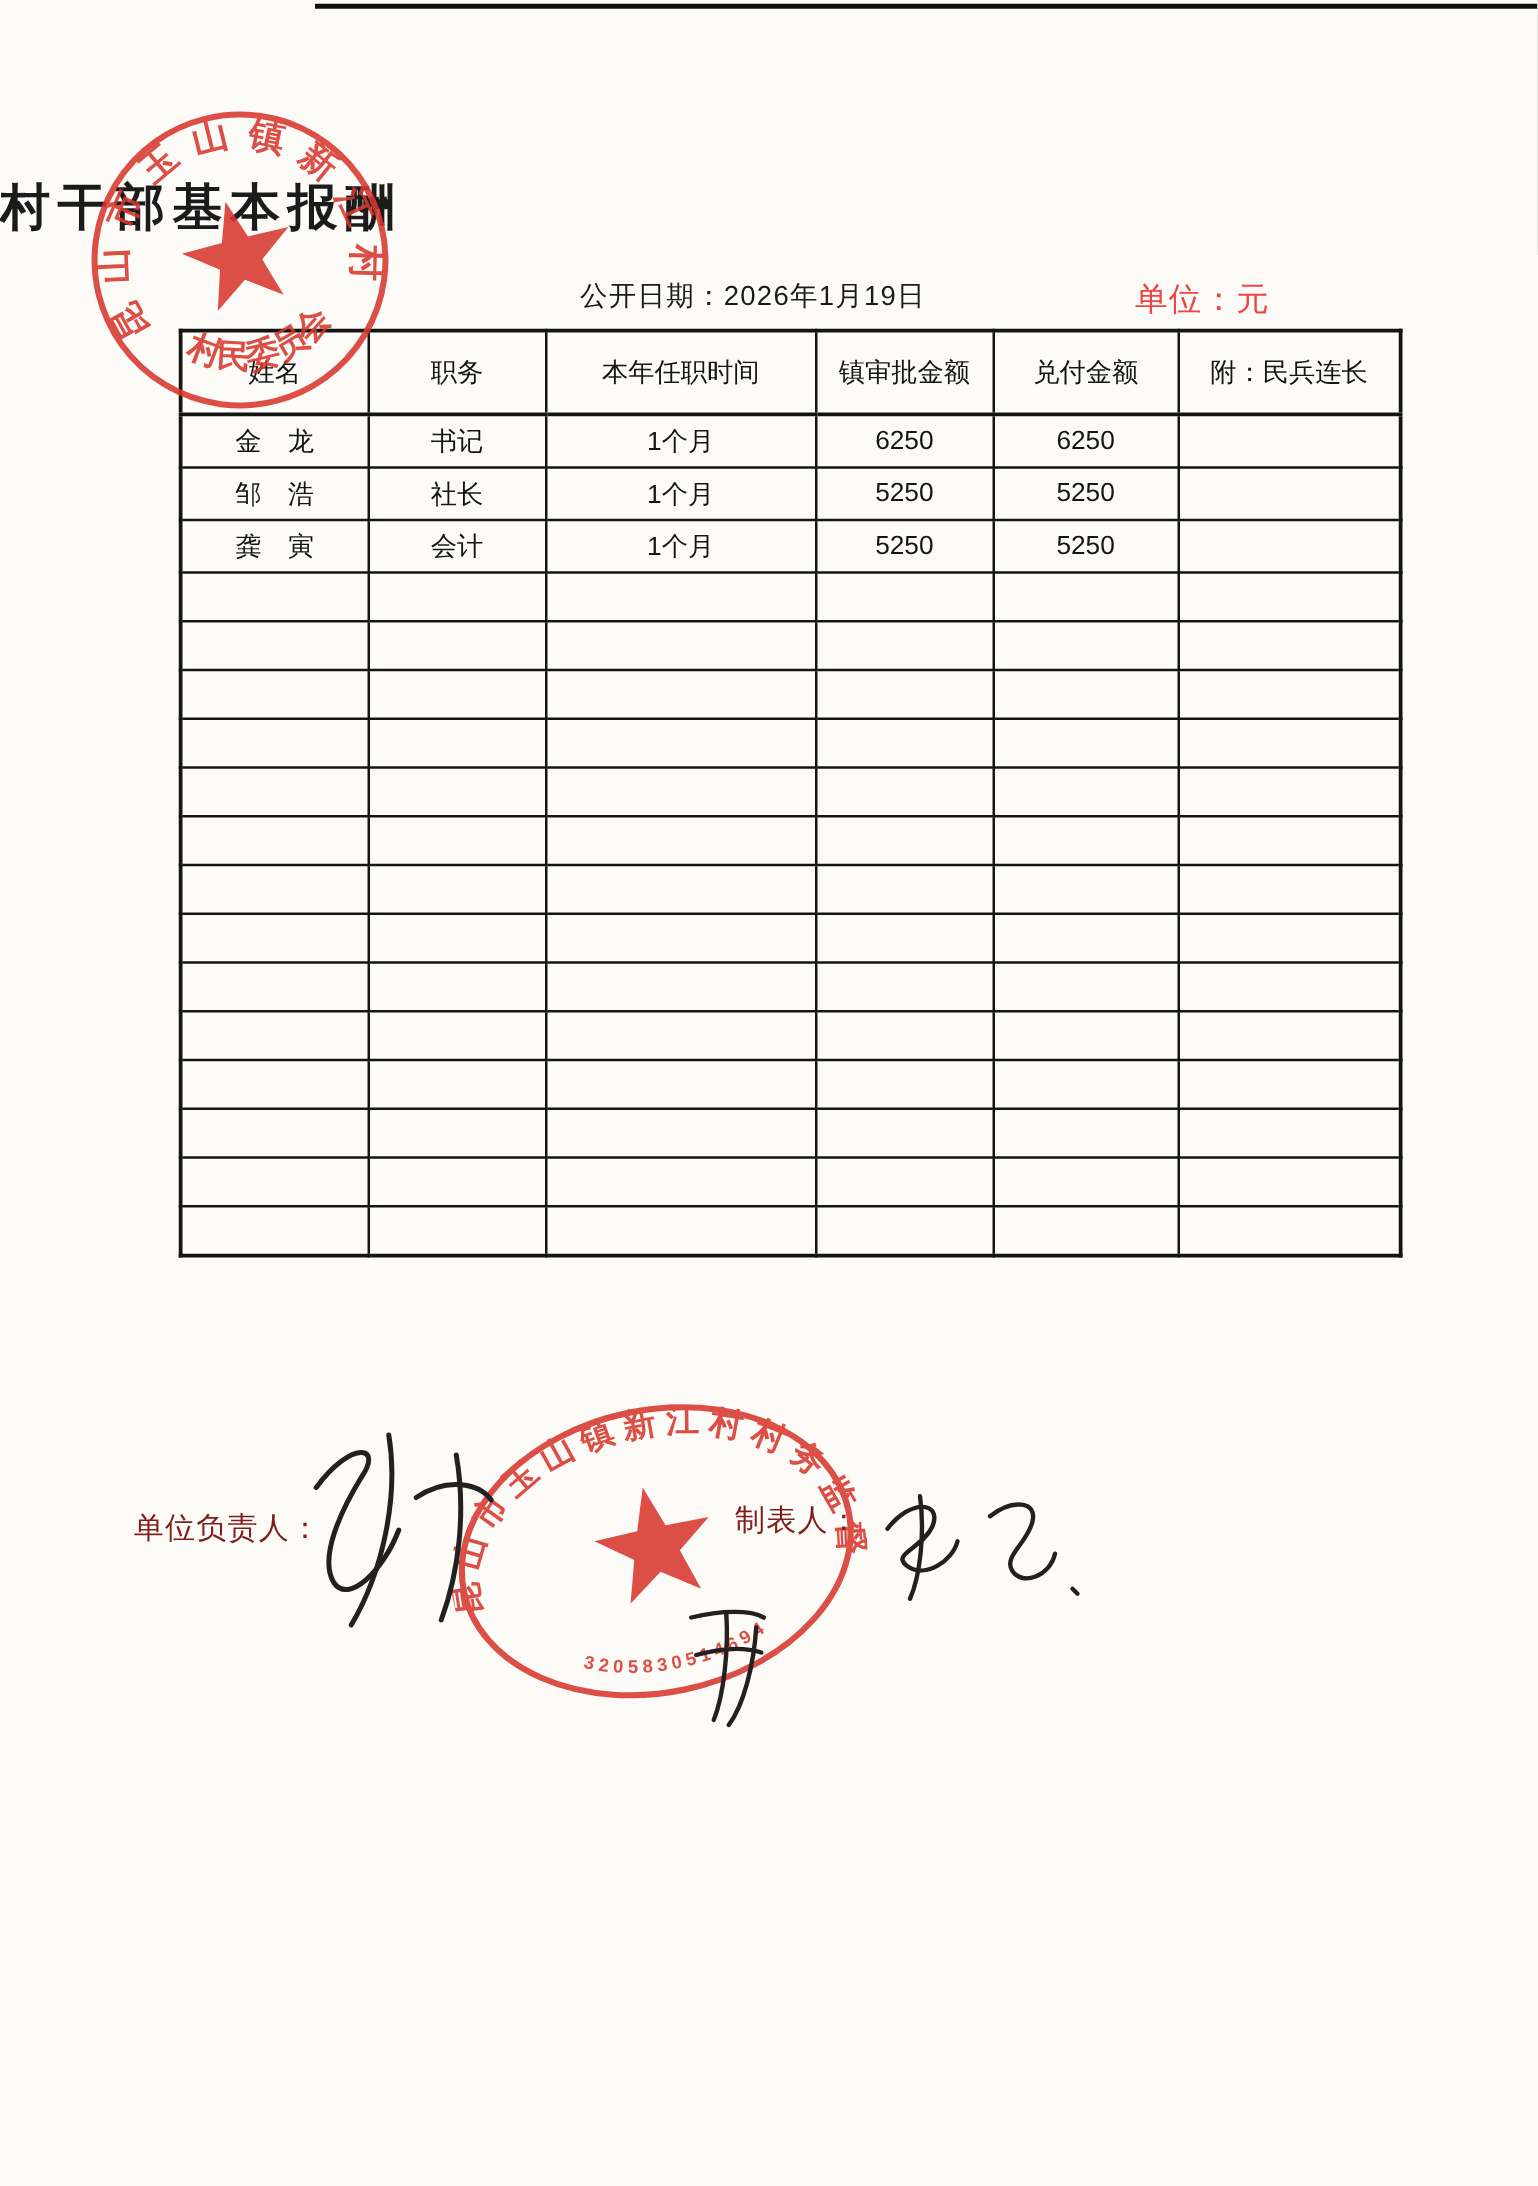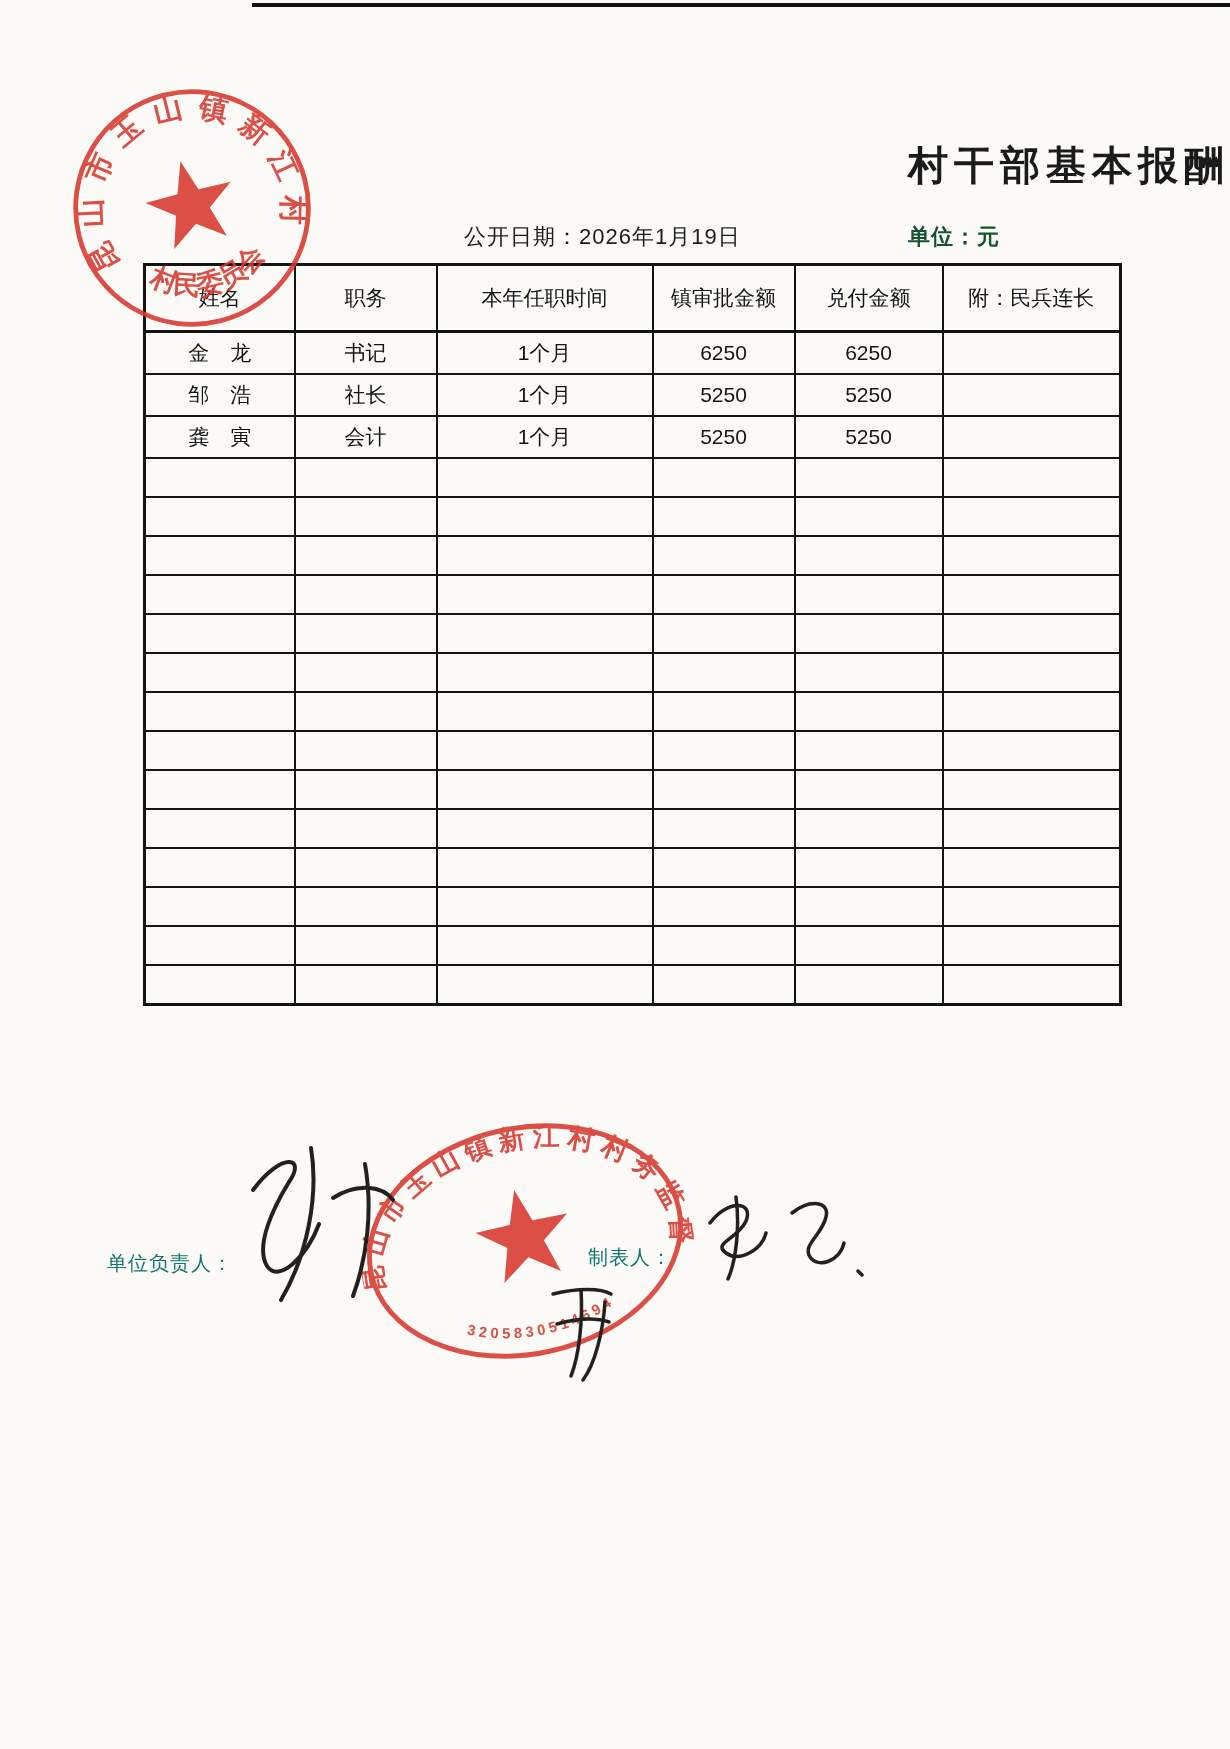--- a/index.html
+++ b/index.html
@@ -11,31 +11,31 @@
     overflow:hidden;
     font-family:"Liberation Sans", sans-serif;
     color:#161616;
   }
   .scan-line-top{
     position:absolute;left:252px;top:3px;width:978px;height:4px;
     background:#101010;
   }
   .doc-title{
     position:absolute;left:0;top:138px;width:100%;
-    text-align:right;
+    text-align:left;
     font-size:40px;font-weight:600;letter-spacing:6px;
     color:#1b1b1b;
   }
   .doc-date{
     position:absolute;left:464px;top:222px;
     font-size:22px;letter-spacing:1px;color:#1b1b1b;
   }
   .doc-unit{
     position:absolute;left:908px;top:222px;
-    font-size:22px;letter-spacing:1px;color:#14532d;font-weight:bold;
+    font-size:26px;letter-spacing:1px;color:#ef4444;
   }
   table.main{
     position:absolute;left:105px;top:263px;
     width:976px;
     border-collapse:collapse;
     table-layout:fixed;
     background:transparent;
     border:3px solid #141414;
     margin-left:38px;
   }
@@ -48,21 +48,21 @@
     color:#141414;
     padding:0;
     overflow:hidden;
     white-space:nowrap;
   }
   table.main thead th{height:64px;border-bottom:3px solid #141414;}
   table.main tr.data-row td{height:40px;}
   table.main tr.empty-row td{height:37px;}
   .footer-label{
     position:absolute;
-    font-size:20px;color:#0f766e;letter-spacing:1px;margin-top:44px;
+    font-size:24px;color:#7f1d1d;letter-spacing:1px;
   }
   .lbl-responsible{left:107px;top:1206px;}
   .lbl-preparer{left:588px;top:1200px;font-family:Liberation Serif, serif;}
   .stamp{position:absolute;opacity:.88;pointer-events:none;}
   .stamp-top{left:67px;top:83px;transform:rotate(-14deg);}
   .stamp-bottom{left:358px;top:1118px;transform:rotate(-12deg);}
   .sig{position:absolute;pointer-events:none;}
   .sig-1{left:215px;top:1138px;}
   .sig-2{left:692px;top:1183px;}
   .sig-3{left:537px;top:1272px;}

